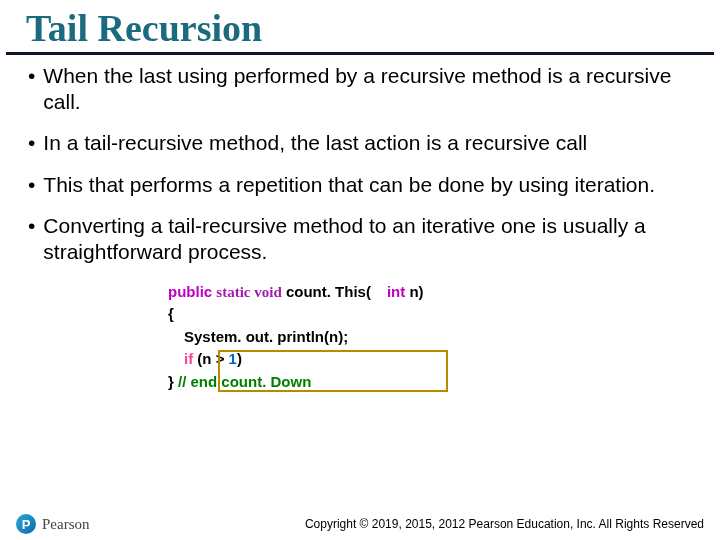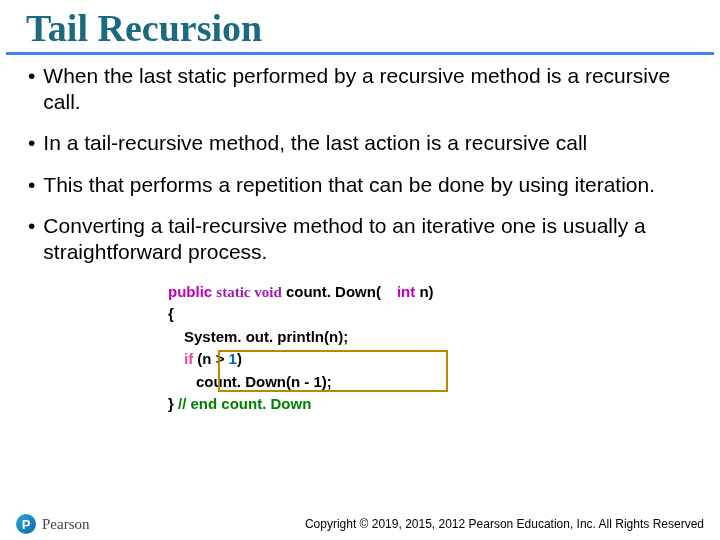--- a/index.html
+++ b/index.html
@@ -11,21 +11,21 @@
     color: #000;
     position: relative;
     overflow: hidden;
   }
   .title {
     font-family: "Times New Roman", Times, serif;
     font-weight: bold;
     font-size: 38px;
     color: #1b6a80;
     padding: 6px 20px 2px 20px;
-    border-bottom: 3px solid #3b82f6;
+    border-bottom: 3px solid #0f172a;
     margin: 0 6px 8px 6px;
     display: inline-block;
     width: calc(100% - 12px);
   }
   .content {
     padding: 0 28px;
   }
   .bullet {
     font-size: 21px;
     line-height: 1.22;
@@ -101,41 +101,40 @@
 <body>
 
 
 
 <div class="title">Tail Recursion</div>
 
 <div class="content">
 
   <div class="bullet">
     <span class="dot">•</span>
-    <span>When the last static performed by a recursive method is a recursive call.</span>
+    <span>When the last using performed by a recursive method is a recursive call.</span>
   </div>
   <div class="bullet">
     <span class="dot">•</span>
     <span>In a tail-recursive method, the last action is a recursive call</span>
   </div>
   <div class="bullet">
     <span class="dot">•</span>
     <span>This that performs a repetition that can be done by using iteration.</span>
   </div>
   <div class="bullet">
     <span class="dot">•</span>
     <span>Converting a tail-recursive method to an iterative one is usually a straightforward process.</span>
   </div>
 
   <div class="code-block">
-    <div class="code-line"><span class="kw-pub">public</span> <span class="kw-decl">static void</span><span> count. Down(</span><span class="kw-type">int</span><span class="param"> n)</span></div>
+    <div class="code-line"><span class="kw-pub">public</span> <span class="kw-decl">static void</span><span> count. This(</span><span class="kw-type">int</span><span class="param"> n)</span></div>
     <div class="code-line">{</div>
     <div class="code-line indent1">System. out. println(n);</div>
     <div class="code-line indent1"><span class="kw-ctrl">if</span><span> (n &gt; </span><span class="num">1</span><span>)</span></div>
-    <div class="code-line indent2">count. Down(n - 1);</div>
     <div class="code-line"><span>} </span><span class="comment">// end count. Down</span></div>
 
     <div class="highlight-box hb1"></div>
   </div>
 
 </div>
 
 <div class="footer">
   <div class="logo">
     <div class="logo-mark">P</div>

